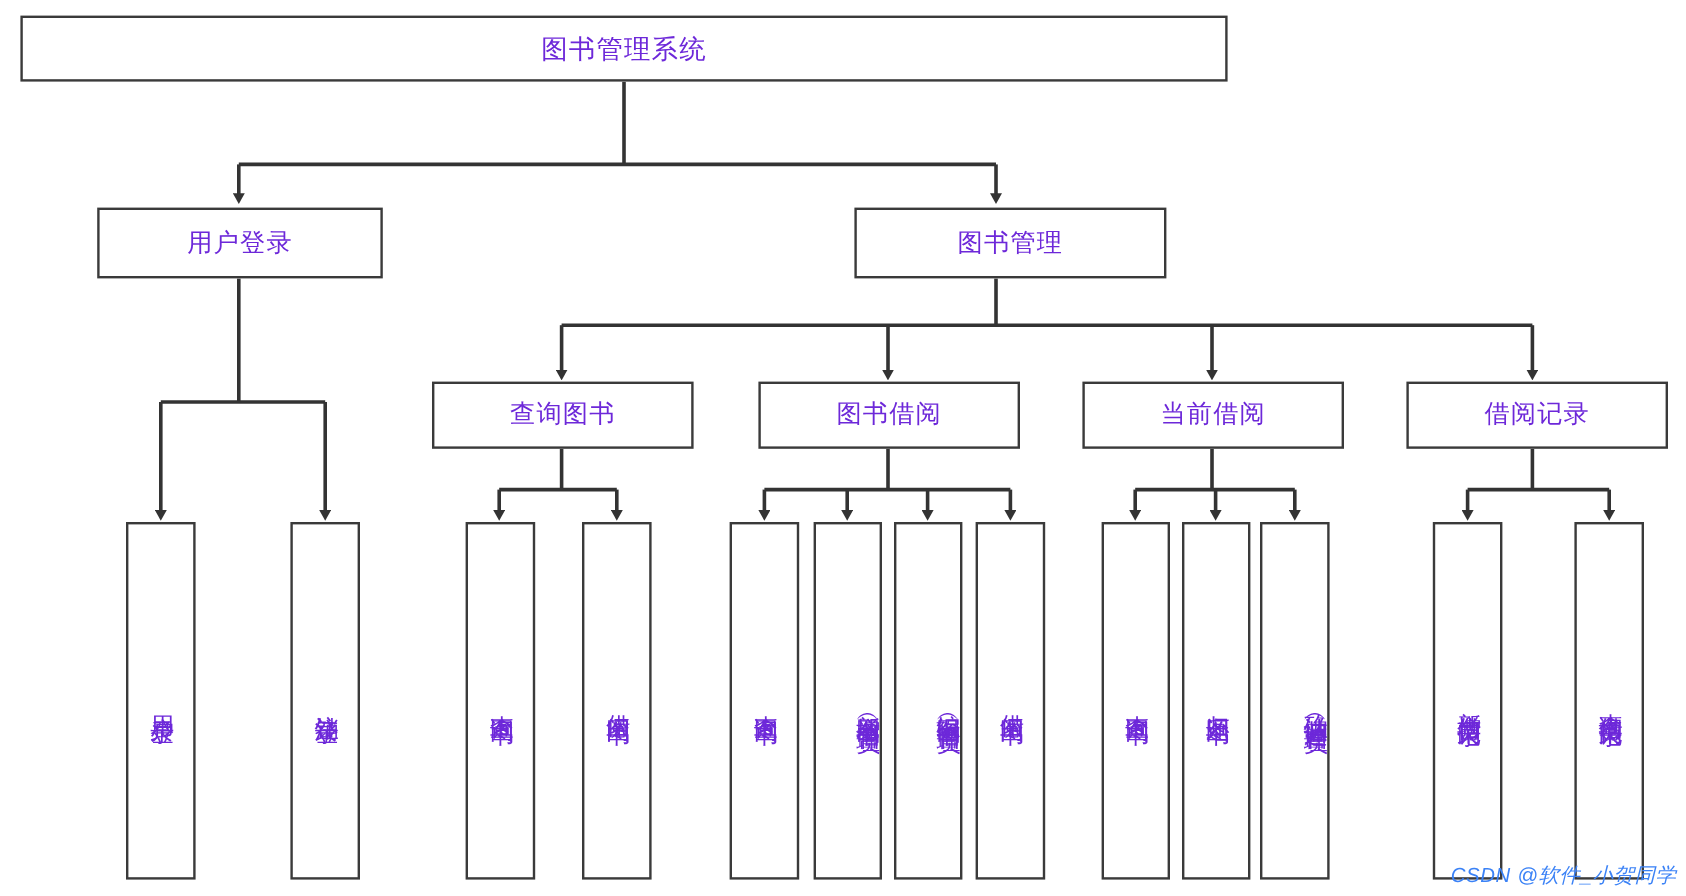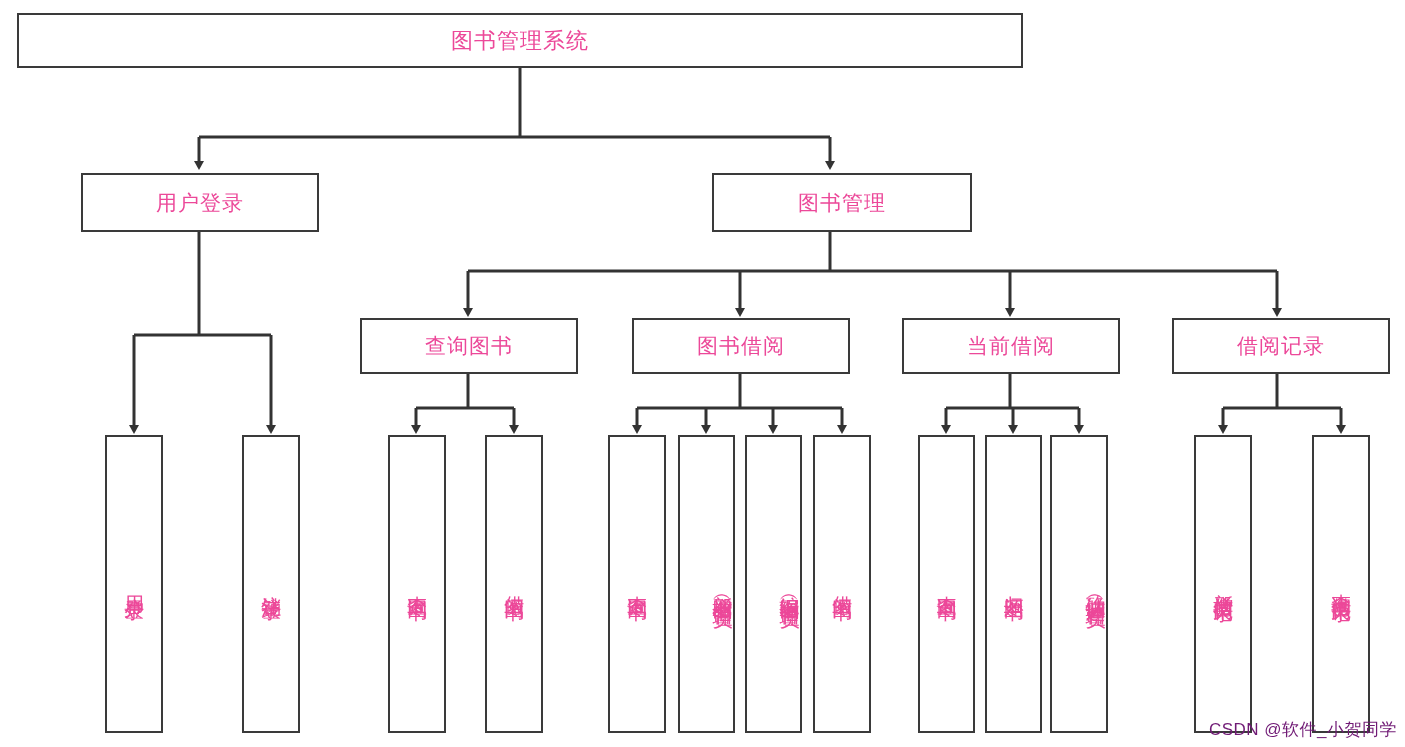--- a/index.html
+++ b/index.html
@@ -23,21 +23,21 @@
     top: 0;
     width: 1405px;
     height: 747px;
     pointer-events: none;
   }
   .node {
     position: absolute;
     box-sizing: border-box;
     border: 2px solid #3a3a3a;
     background: #ffffff;
-    color: #ec4899;
+    color: #6d28d9;
     display: flex;
     align-items: center;
     justify-content: center;
     text-align: center;
     z-index: 2;
   }
   .node-h {
     font-size: 21px;
     letter-spacing: 1px;
     line-height: 1.2;
@@ -59,24 +59,25 @@
   }
   .node-v.centered {
     align-items: center;
     padding-top: 0;
   }
   .watermark {
     position: absolute;
     right: 8px;
     bottom: 6px;
     font-size: 17px;
-    color: #701a75;
+    color: #3b82f6;
     letter-spacing: 0.5px;
     z-index: 5;
     white-space: nowrap;
+    font-style: italic;
   }
 </style>
 </head>
 <body>
 
 <div id="canvas">
 
   <svg id="edges" viewBox="0 0 1405 747">
     <defs>
       <marker id="arrow" markerWidth="9" markerHeight="10" refX="1" refY="5" orient="auto" markerUnits="userSpaceOnUse">

